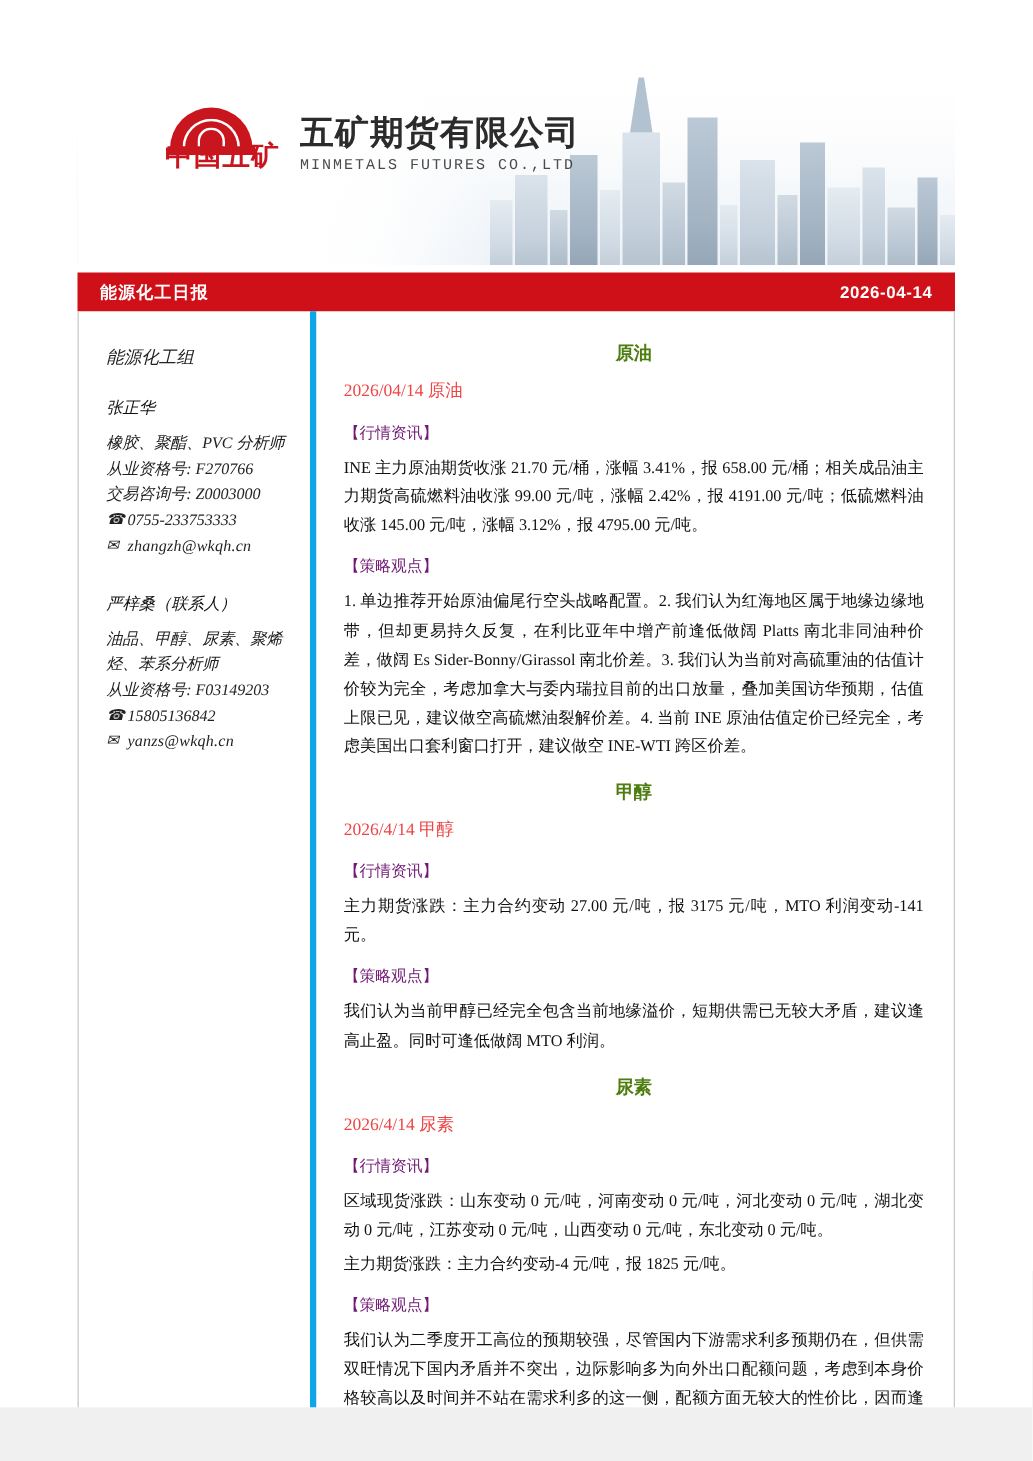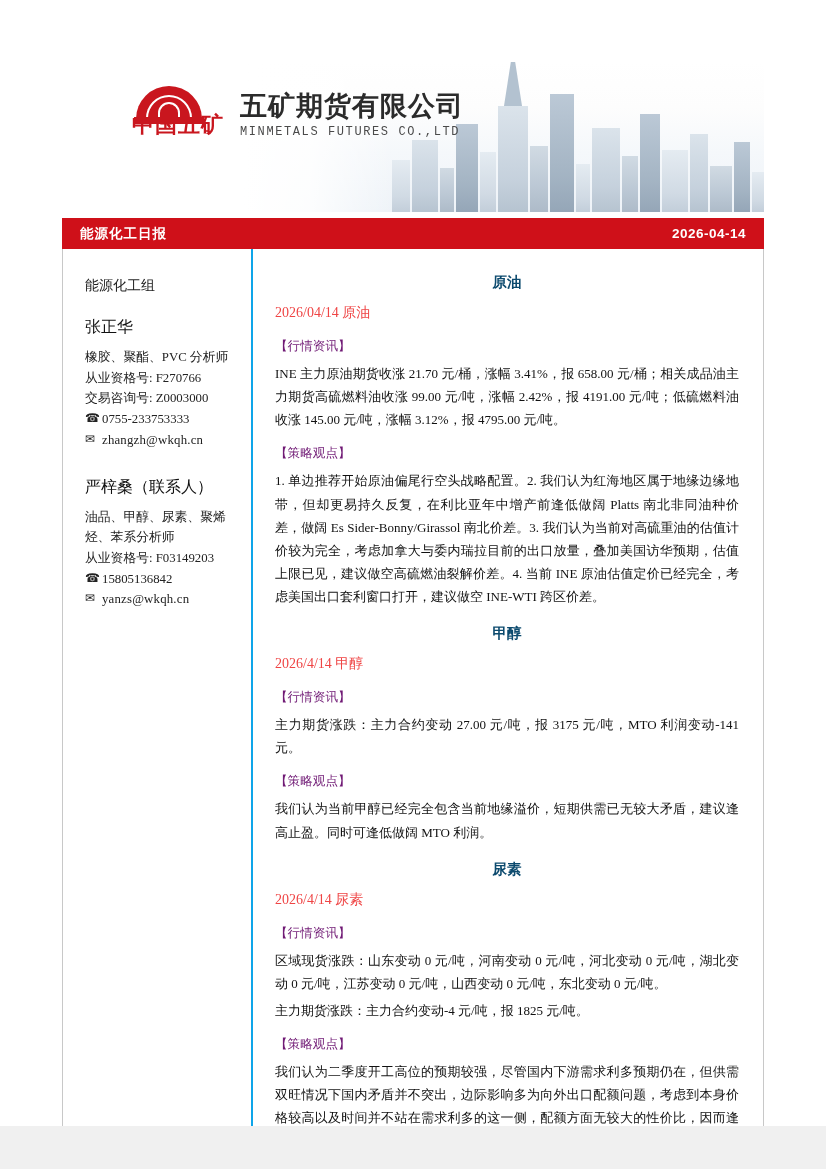--- a/index.html
+++ b/index.html
@@ -161,31 +161,32 @@
     top: 249px;
     width: 702px;
     height: 880px;
     border: 1px solid #c8c8c8;
     border-top: none;
     box-sizing: border-box;
     display: flex;
   }
   .sidebar {
     width: 190px;
-    border-right: 2px solid #0ea5e9;
+    border-right: 5px solid #0ea5e9;
     box-sizing: border-box;
     padding: 28px 0 0 22px;
+    font-style: italic;
   }
   .sb-group {
     font-size: 14px;
     color: #222;
     margin-bottom: 22px;
   }
   .sb-name {
-    font-size: 16px;
+    font-size: 13px;
     color: #111;
     margin-bottom: 9px;
   }
   .sb-line {
     font-size: 12.8px;
     color: #222;
     line-height: 1.62;
     display: flex;
     align-items: flex-start;
   }
@@ -201,21 +202,21 @@
   
   .content {
     flex: 1;
     padding: 22px 24px 0 22px;
     box-sizing: border-box;
   }
   .sec-title {
     text-align: center;
     font-size: 14.5px;
     font-weight: bold;
-    color: #0c4a6e;
+    color: #4d7c0f;
     margin: 2px 0 12px 0;
   }
   .sec-date {
     font-size: 14px;
     color: #ef4444;
     margin: 0 0 16px 0;
   }
   .blk-head {
     font-size: 12.6px;
     color: #701a75;

